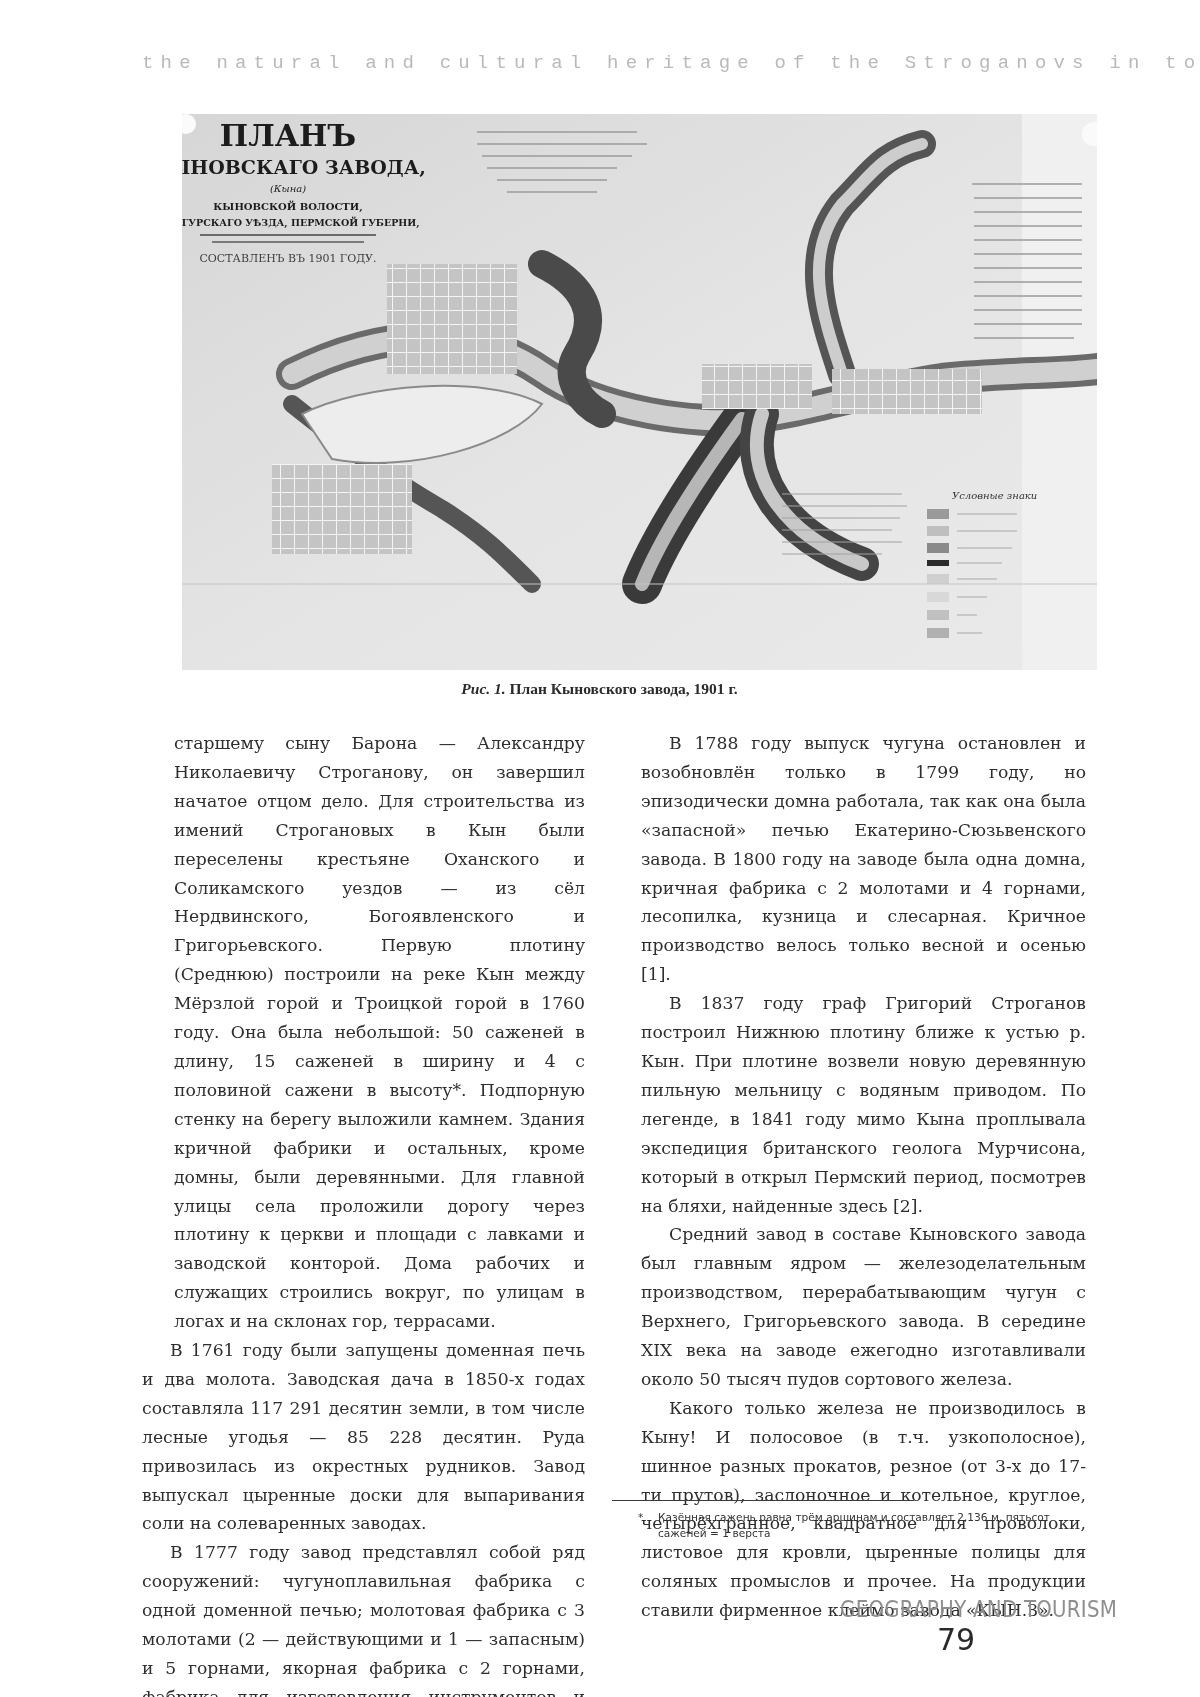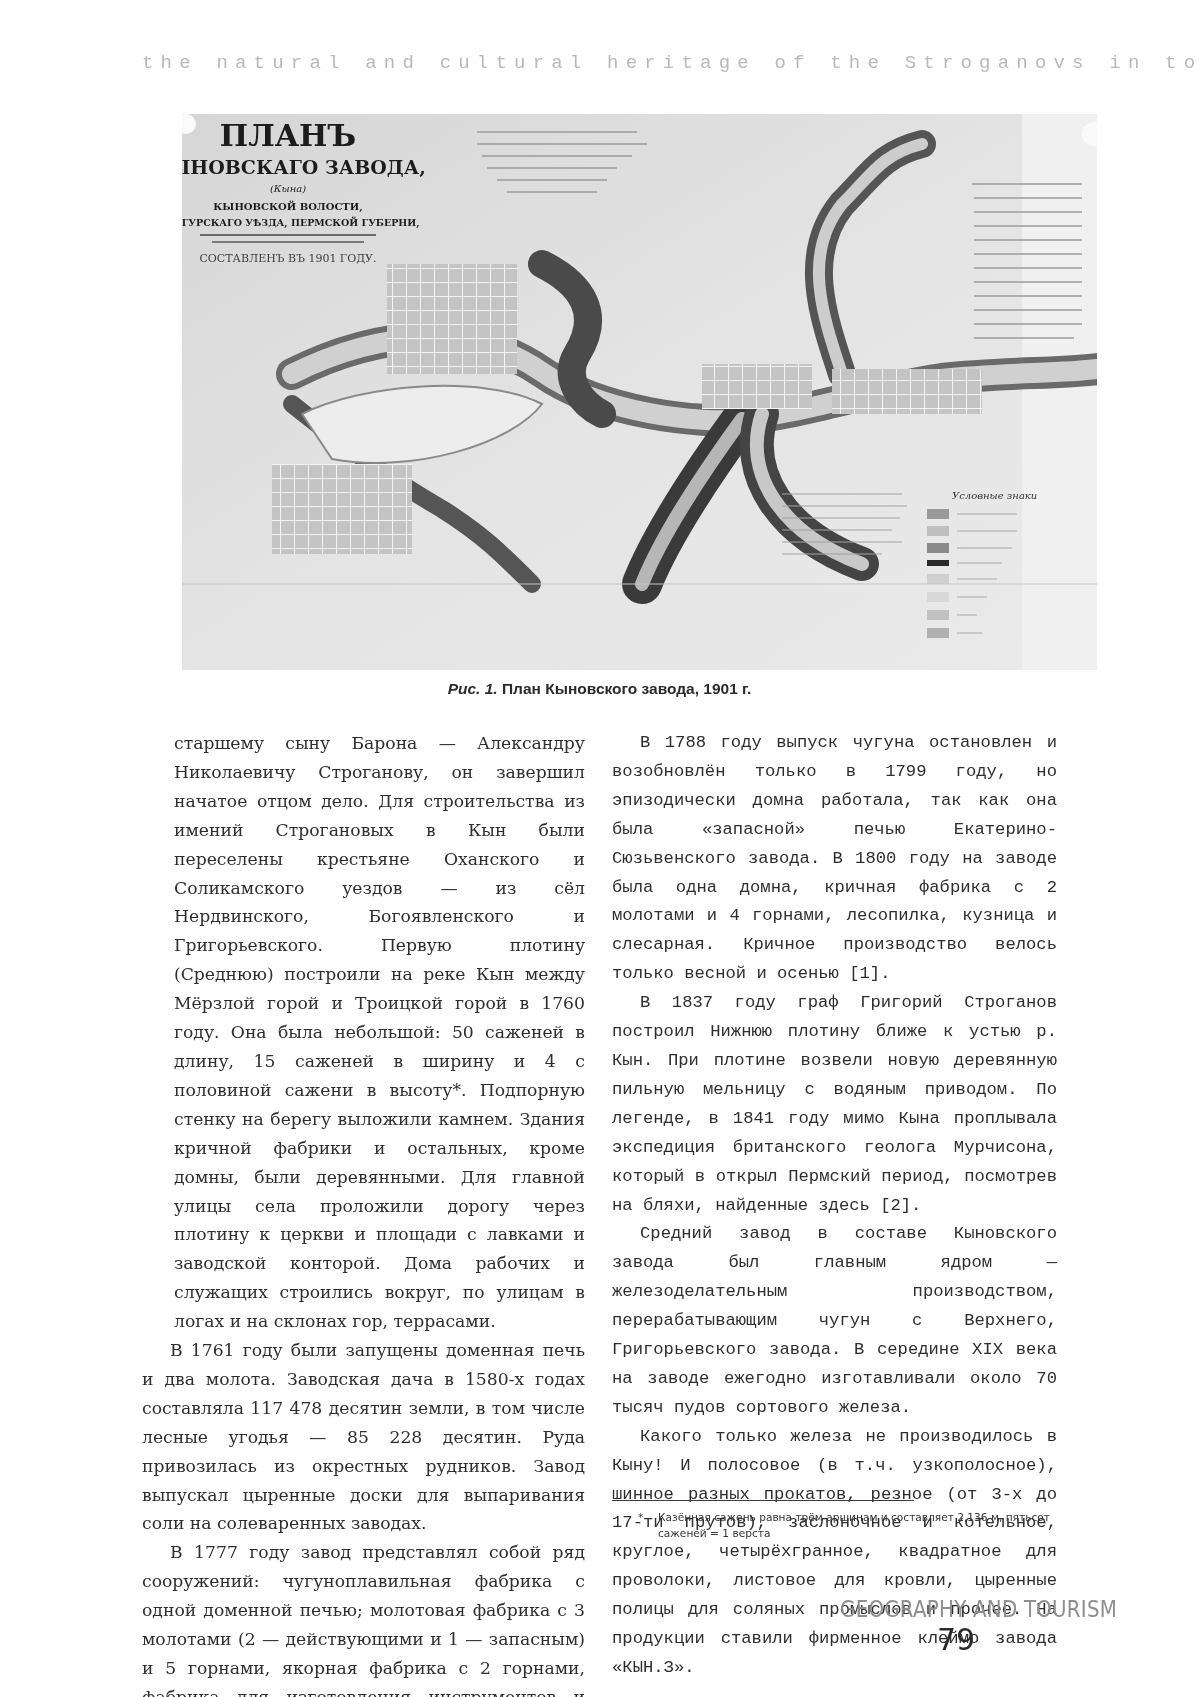--- a/index.html
+++ b/index.html
@@ -8,27 +8,27 @@
 
   .running-head { position: absolute; left: 142px; top: 52px; width: 915px;
                   font-family: "Liberation Mono", monospace; font-size: 19px;
                   letter-spacing: 7.2px; color: #b9b9b9; white-space: nowrap; }
 
   .figure { position: absolute; left: 142px; top: 114px; width: 915px; height: 556px;
             background: #d9d9d9; overflow: hidden; margin-left: 40px; }
   .figure svg { display: block; }
 
   .caption { position: absolute; left: 142px; top: 680px; width: 915px; text-align: center;
-             font-family: Liberation Sans, sans-serif; font-size: 15.5px; font-weight: bold; color: #2b2b2b; }
+             font-family: Liberation Serif, serif; font-size: 15.5px; font-weight: bold; color: #2b2b2b; }
   .caption .fig-label { font-style: italic; }
 
   .col { position: absolute; top: 729px; font-size: 17.2px; line-height: 28.9px;
          text-align: justify; color: #2e2e2e; }
   .col-left { left: 142px; width: 443px; }
-  .col-right { left: 612px; width: 445px; font-family: Liberation Mono, monospace; }
+  .col-right { left: 641px; width: 445px; }
   .col p { margin: 0; text-indent: 28px; }
   .col p.no-indent { text-indent: 0; margin-left: 32px; }
 
   .fn-rule { position: absolute; left: 612px; top: 1500px; width: 302px; height: 0;
              border-top: 1.6px solid #3a3a3a; }
   .footnote { position: absolute; left: 638px; top: 1509px; width: 420px;
               font-family: "DejaVu Sans", sans-serif; font-size: 10.6px; line-height: 16px; color: #333; }
   .footnote .fn-mark { position: absolute; left: 0; top: 0; }
   .footnote .fn-text { display: block; padding-left: 20px; }
 
@@ -117,28 +117,28 @@
     <path d="M0 470 L915 470" stroke="#c4c4c4" stroke-width="1"></path>
   </svg>
 </div>
 
 <div class="caption">
   <span class="fig-label">Рис. 1.</span><span> План Кыновского завода, 1901 г.</span>
 </div>
 
 <div class="col col-left">
   <p class="no-indent">старшему сыну Барона — Александру Николаевичу Строганову, он завершил начатое отцом дело. Для строительства из имений Строгановых в Кын были переселены крестьяне Оханского и Соликамского уездов — из сёл Нердвинского, Богоявленского и Григорьевского. Первую плотину (Среднюю) построили на реке Кын между Мёрзлой горой и Троицкой горой в 1760 году. Она была небольшой: 50 саженей в длину, 15 саженей в ширину и 4 с половиной сажени в высоту*. Подпорную стенку на берегу выложили камнем. Здания кричной фабрики и остальных, кроме домны, были деревянными. Для главной улицы села проложили дорогу через плотину к церкви и площади с лавками и заводской конторой. Дома рабочих и служащих строились вокруг, по улицам в логах и на склонах гор, террасами.</p>
-  <p>В 1761 году были запущены доменная печь и два молота. Заводская дача в 1580-х годах составляла 117 478 десятин земли, в том числе лесные угодья — 85 228 десятин. Руда привозилась из окрестных рудников. Завод выпускал цыренные доски для выпаривания соли на солеваренных заводах.</p>
+  <p>В 1761 году были запущены доменная печь и два молота. Заводская дача в 1850-х годах составляла 117 291 десятин земли, в том числе лесные угодья — 85 228 десятин. Руда привозилась из окрестных рудников. Завод выпускал цыренные доски для выпаривания соли на солеваренных заводах.</p>
   <p>В 1777 году завод представлял собой ряд сооружений: чугуноплавильная фабрика с одной доменной печью; молотовая фабрика с 3 молотами (2 — действующими и 1 — запасным) и 5 горнами, якорная фабрика с 2 горнами, фабрика для изготовления инструментов и различных припасов с 2 горнами. А численность персонала в 1777 году составляла 260 мастеровых и работных людей [6].</p>
 </div>
 
 <div class="col col-right">
   <p>В 1788 году выпуск чугуна остановлен и возобновлён только в 1799 году, но эпизодически домна работала, так как она была «запасной» печью Екатерино-Сюзьвенского завода. В 1800 году на заводе была одна домна, кричная фабрика с 2 молотами и 4 горнами, лесопилка, кузница и слесарная. Кричное производство велось только весной и осенью [1].</p>
   <p>В 1837 году граф Григорий Строганов построил Нижнюю плотину ближе к устью р. Кын. При плотине возвели новую деревянную пильную мельницу с водяным приводом. По легенде, в 1841 году мимо Кына проплывала экспедиция британского геолога Мурчисона, который в открыл Пермский период, посмотрев на бляхи, найденные здесь [2].</p>
-  <p>Средний завод в составе Кыновского завода был главным ядром — железоделательным производством, перерабатывающим чугун с Верхнего, Григорьевского завода. В середине XIX века на заводе ежегодно изготавливали около 70 тысяч пудов сортового железа.</p>
+  <p>Средний завод в составе Кыновского завода был главным ядром — железоделательным производством, перерабатывающим чугун с Верхнего, Григорьевского завода. В середине XIX века на заводе ежегодно изготавливали около 50 тысяч пудов сортового железа.</p>
   <p>Какого только железа не производилось в Кыну! И полосовое (в т.ч. узкополосное), шинное разных прокатов, резное (от 3-х до 17-ти прутов), заслоночное и котельное, круглое, четырёхгранное, квадратное для проволоки, листовое для кровли, цыренные полицы для соляных промыслов и прочее. На продукции ставили фирменное клеймо завода «КЫН.З».</p>
 </div>
 
 <div class="fn-rule"></div>
 <div class="footnote">
   <span class="fn-mark">*</span>
   <span class="fn-text">Казённая сажень равна трём аршинам и составляет 2,136 м, пятьсот саженей = 1 верста</span>
 </div>
 
 <div class="folio">

